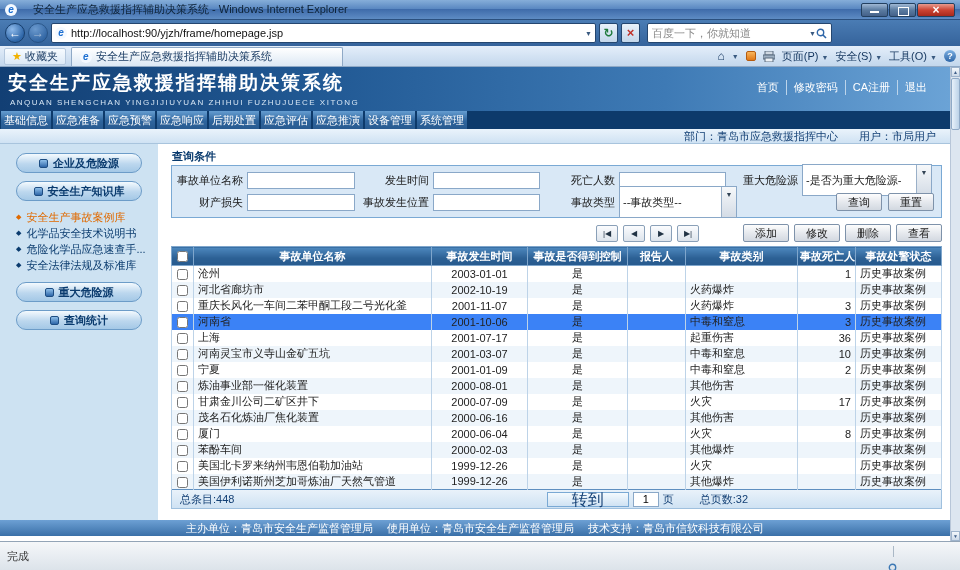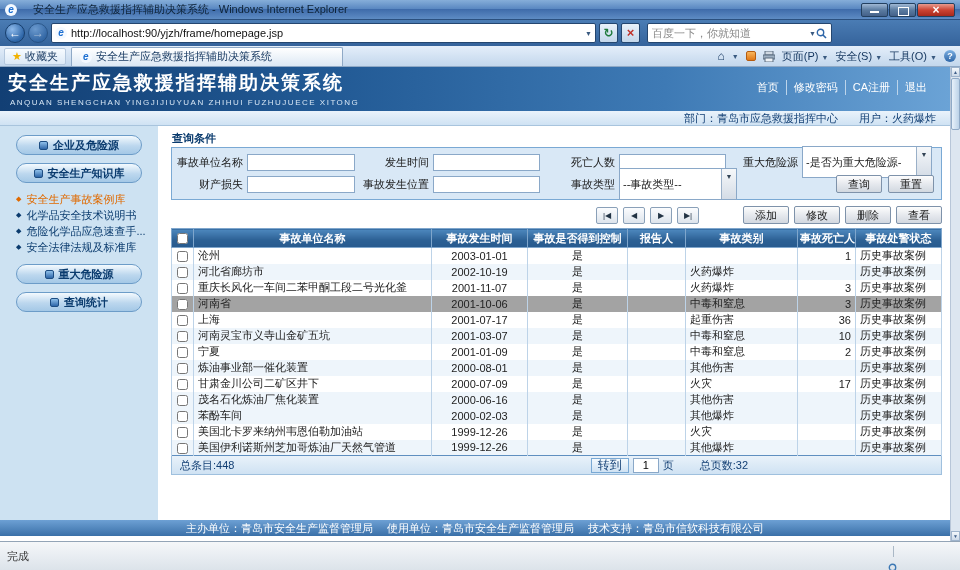--- a/index.html
+++ b/index.html
@@ -91,31 +91,31 @@
   .q-btns { margin-left:auto; display:flex; gap:6px; padding-right:2px; }
 
   .action-row { display:flex; align-items:center; justify-content:flex-end; gap:5px; margin:6px 0 4px; }
   .pager-btn { width:22px; height:17px; border:1px solid #8aa0b8; border-radius:2px; background:linear-gradient(#fbfcfe,#dde4ec); font-size:8px; color:#234; text-align:center; line-height:15px; }
   .action-gap { width:34px; }
 
   table.data { width:100%; border-collapse:collapse; table-layout:fixed; border:1px solid #5f8fc0; }
   table.data th { background:linear-gradient(#4d88be,#2c6094 60%,#275a8e); color:#fff; font-weight:bold; height:19px; font-size:11px; border:1px solid #7fa6cc; padding:0 2px; white-space:nowrap; overflow:hidden; }
   table.data td { height:16px; font-size:11px; color:#222; border-left:1px solid #bdd3e8; border-right:1px solid #bdd3e8; padding:0 4px; white-space:nowrap; overflow:hidden; }
   table.data tr.alt td { background:#eef5fb; }
-  table.data tr.hl td { background:#a3a3a3; }
+  table.data tr.hl td { background:#3b82f6; }
   td.c-check, th.c-check { text-align:center; padding:0; }
   td.c-name { text-align:left;margin-top:36px; }
   td.c-time, td.c-ctrl, td.c-rep { text-align:center; }
   td.c-cat { text-align:left; padding-left:8px; }
   td.c-deaths { text-align:right; padding-right:8px; }
   td.c-status { text-align:left; padding-left:6px; }
   input[type=checkbox] { width:11px; height:11px; vertical-align:middle; }
 
   .summary-row { display:flex; align-items:center; height:19px; background:linear-gradient(#e9f2fa,#cfe2f3); border:1px solid #9fc0de; border-top:none; padding:0 8px; color:#123f74; }
-  .goto-btn { margin-left:auto; height:15px; padding:0 6px; border:1px solid #7aa9d4; background:linear-gradient(#f4fafe,#cfe2f3); color:#123f74; font-size:12px; line-height:13px; }
+  .goto-btn { margin-left:auto; height:15px; padding:0 24px; border:1px solid #7aa9d4; background:linear-gradient(#f4fafe,#cfe2f3); color:#123f74; font-size:16px; line-height:13px; }
   .goto-input { width:26px; height:15px; border:1px solid #8aa8c8; margin:0 4px; text-align:center; font-size:11px; }
   .total-pages { margin:0 185px 0 26px; }
 
   .page-footer { height:16px; flex:0 0 16px; margin-bottom:5px; background:linear-gradient(#6 da0d4,#3a70a8); background:linear-gradient(#6da0d4,#3a70a8); color:#fff; display:flex; align-items:center; justify-content:center; }
 
   
   .statusbar { height:29px; flex:0 0 15px; background:linear-gradient(#f5f7f9,#dce3ea); border-top:1px solid #93a4b6; display:flex; align-items:center; padding:0 7px; color:#333; }
   .sb-right { margin-left:auto; display:flex; align-items:center; gap:6px;flex-direction:column; }
   .sb-sep { width:1px; height:11px; background:#aab8c6; }
   .globe { width:11px; height:11px; }
@@ -193,24 +193,35 @@
       <h1>安全生产应急救援指挥辅助决策系统</h1>
       <span class="pinyin">ANQUAN SHENGCHAN YINGJIJIUYUAN ZHIHUI FUZHUJUECE XITONG</span>
       <span class="hdr-links">
         <span class="hlink">首页</span>
         <span class="hlink">修改密码</span>
         <span class="hlink">CA注册</span>
         <span class="hlink">退出</span>
       </span>
     </div>
 
+    <div class="mainmenu">
+      <span class="menu-item">基础信息</span>
+      <span class="menu-item">应急准备</span>
+      <span class="menu-item">应急预警</span>
+      <span class="menu-item">应急响应</span>
+      <span class="menu-item">后期处置</span>
+      <span class="menu-item">应急评估</span>
+      <span class="menu-item">应急推演</span>
+      <span class="menu-item">设备管理</span>
+      <span class="menu-item">系统管理</span>
+    </div>
 
     <div class="userbar">
       <span>部门：青岛市应急救援指挥中心</span>
-      <span>用户：火药爆炸</span>
+      <span>用户：市局用户</span>
     </div>
 
     <div class="content">
 
       <div class="sidebar">
         <div class="side-btn">
           <span class="side-ico"></span>
           <span>企业及危险源</span>
         </div>
         <div class="side-btn">
@@ -412,20 +423,30 @@
               <tr class="alt">
                 <td class="c-check"><input type="checkbox" style=""></td>
                 <td class="c-name">茂名石化炼油厂焦化装置</td>
                 <td class="c-time">2000-06-16</td>
                 <td class="c-ctrl">是</td>
                 <td class="c-rep"></td>
                 <td class="c-cat">其他伤害</td>
                 <td class="c-deaths"></td>
                 <td class="c-status">历史事故案例</td>
               </tr>
+              <tr class="">
+                <td class="c-check"><input type="checkbox" style=""></td>
+                <td class="c-name">厦门</td>
+                <td class="c-time">2000-06-04</td>
+                <td class="c-ctrl">是</td>
+                <td class="c-rep"></td>
+                <td class="c-cat">火灾</td>
+                <td class="c-deaths">8</td>
+                <td class="c-status">历史事故案例</td>
+              </tr>
               <tr class="alt">
                 <td class="c-check"><input type="checkbox" style=""></td>
                 <td class="c-name">苯酚车间</td>
                 <td class="c-time">2000-02-03</td>
                 <td class="c-ctrl">是</td>
                 <td class="c-rep"></td>
                 <td class="c-cat">其他爆炸</td>
                 <td class="c-deaths"></td>
                 <td class="c-status">历史事故案例</td>
               </tr>

